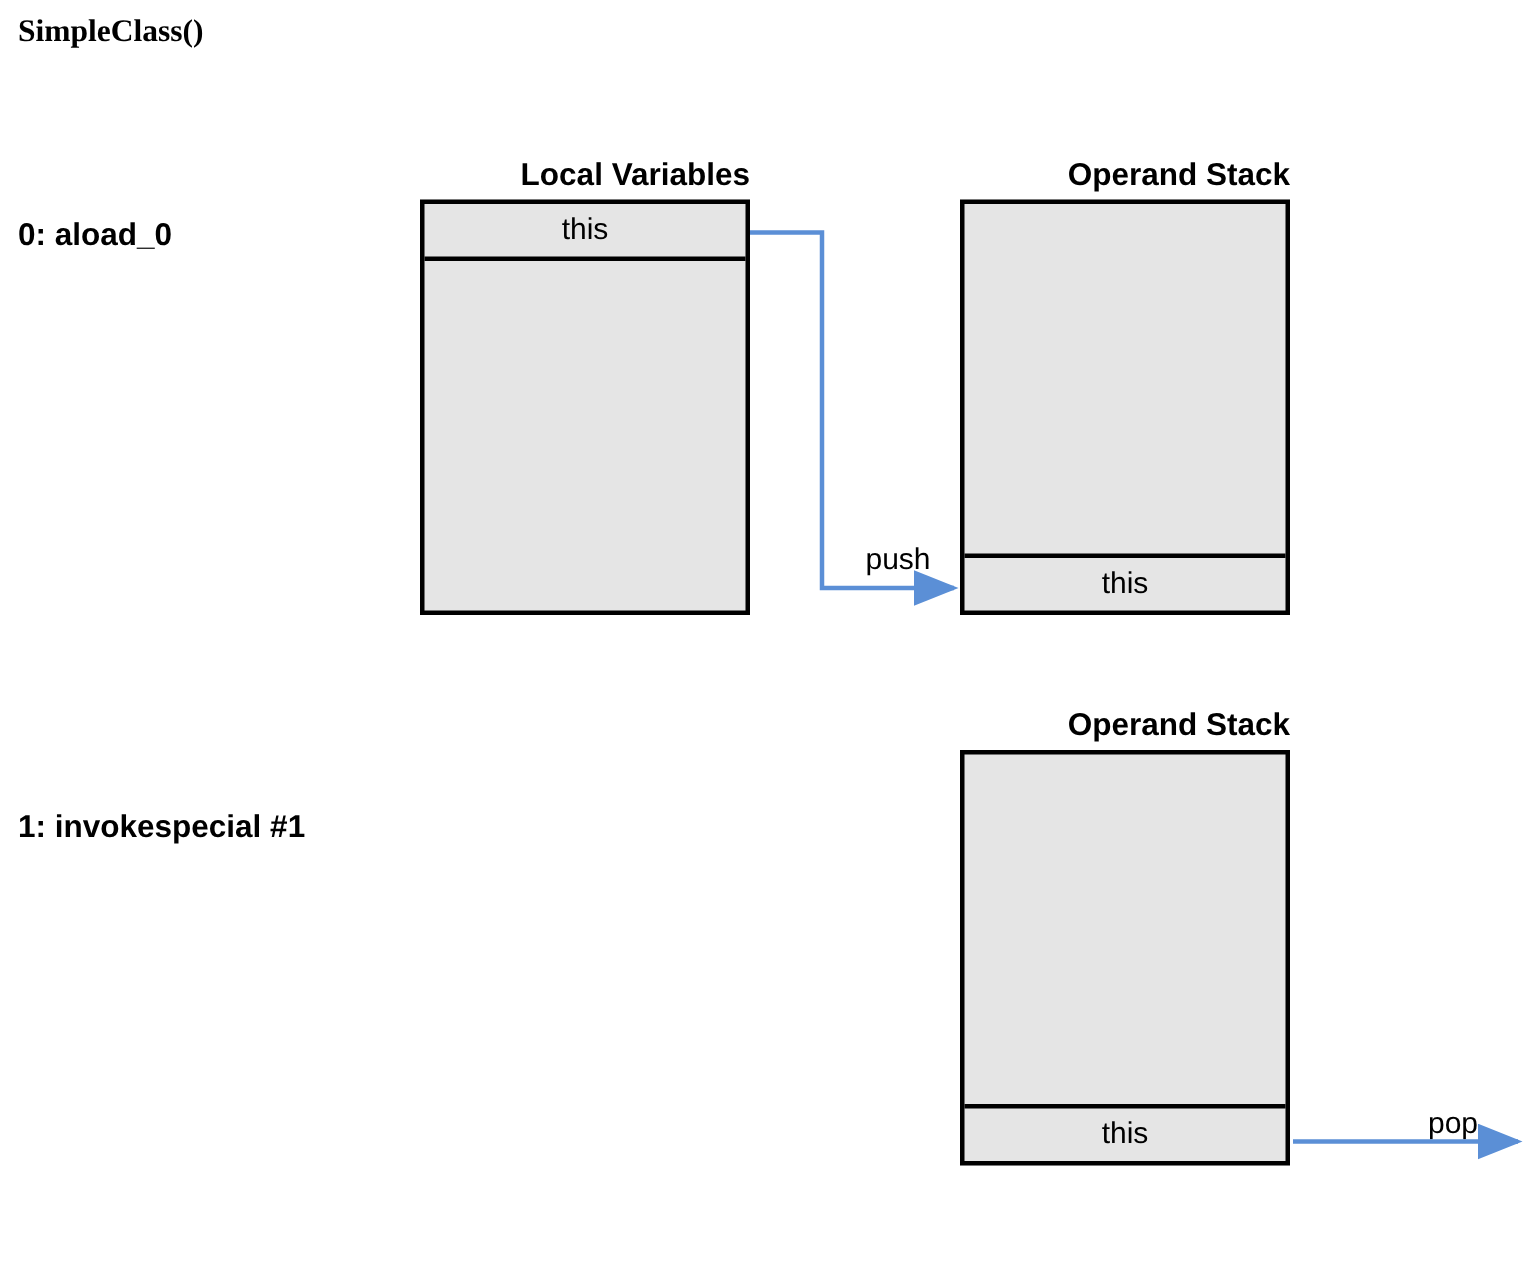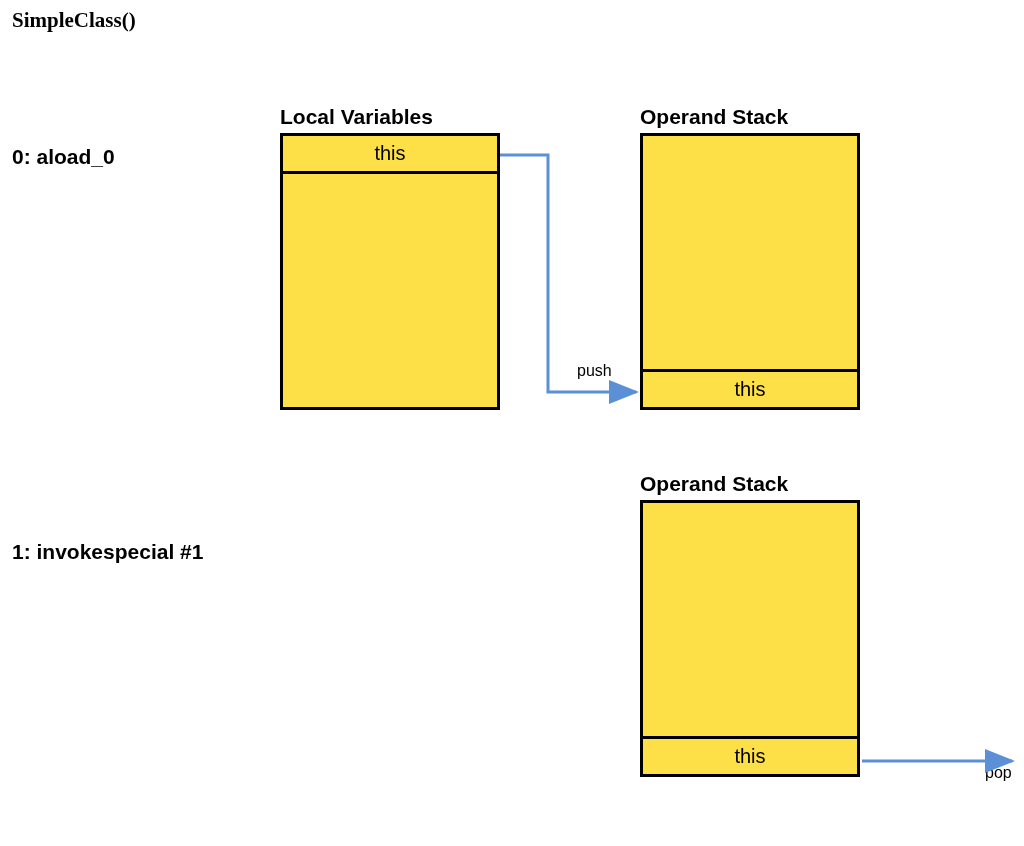--- a/index.html
+++ b/index.html
@@ -20,26 +20,26 @@
     }
     .instr-label {
       position: absolute;
       font-size: 21px;
       font-weight: bold;
     }
     .box-title {
       position: absolute;
       font-size: 21px;
       font-weight: bold;
-      text-align: left;
+      text-align: right;
     }
     .stack-box {
       position: absolute;
       border: 3px solid #000;
-      background: #fde047;
+      background: #e5e5e5;
     }
     .cell-top {
       position: absolute;
       top: 0;
       left: 0;
       right: 0;
       height: 38px;
       border-bottom: 3px solid #000;
       display: flex;
       align-items: center;
@@ -53,21 +53,21 @@
       right: 0;
       height: 38px;
       border-top: 3px solid #000;
       display: flex;
       align-items: center;
       justify-content: center;
       font-size: 20px;
     }
     .arrow-label {
       position: absolute;
-      font-size: 16px;
+      font-size: 20px;
     }
     svg.arrows {
       position: absolute;
       top: 0;
       left: 0;
       width: 1024px;
       height: 846px;
       pointer-events: none;
     }
   </style>
@@ -90,21 +90,21 @@
 
 <div class="arrow-label" style="top:362px; left:577px;">push</div>
 
 <div class="instr-label" style="top:540px; left:12px;">1: invokespecial #1</div>
 
 <div class="box-title" style="top:472px; left:640px; width:220px;">Operand Stack</div>
 <div class="stack-box" style="top:500px; left:640px; width:220px; height:277px;">
   <div class="cell-bottom">this</div>
 </div>
 
-<div class="arrow-label" style="top:764px; left:952px;margin-left:33px;">pop</div>
+<div class="arrow-label" style="top:738px; left:952px;">pop</div>
 
 <svg class="arrows" viewBox="0 0 1024 846" xmlns="http://www.w3.org/2000/svg">
   <defs>
     <marker id="arrowhead" markerWidth="10" markerHeight="8" refX="9" refY="4" orient="auto">
       <polygon points="0 0, 10 4, 0 8" fill="#5B8FD6"></polygon>
     </marker>
   </defs>
 
   <path d="M 500 155 L 548 155 L 548 392 L 636 392" stroke="#5B8FD6" stroke-width="3" fill="none" marker-end="url(#arrowhead)"></path>
 

